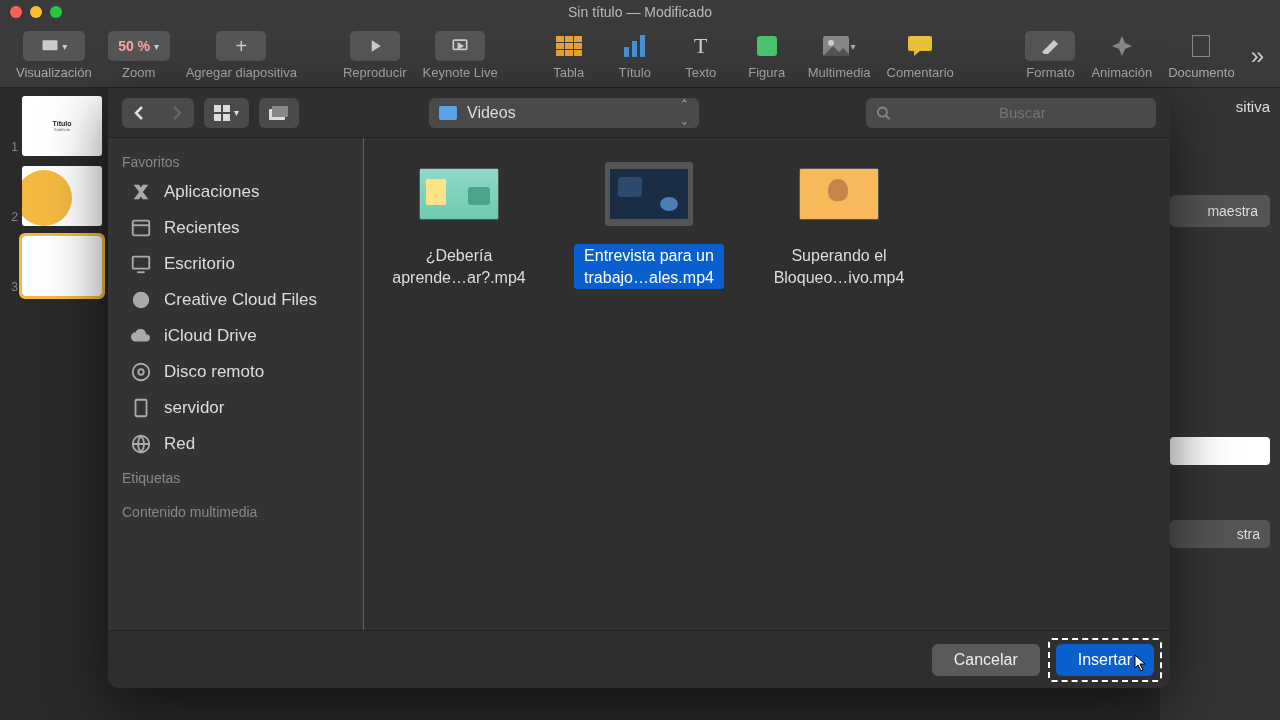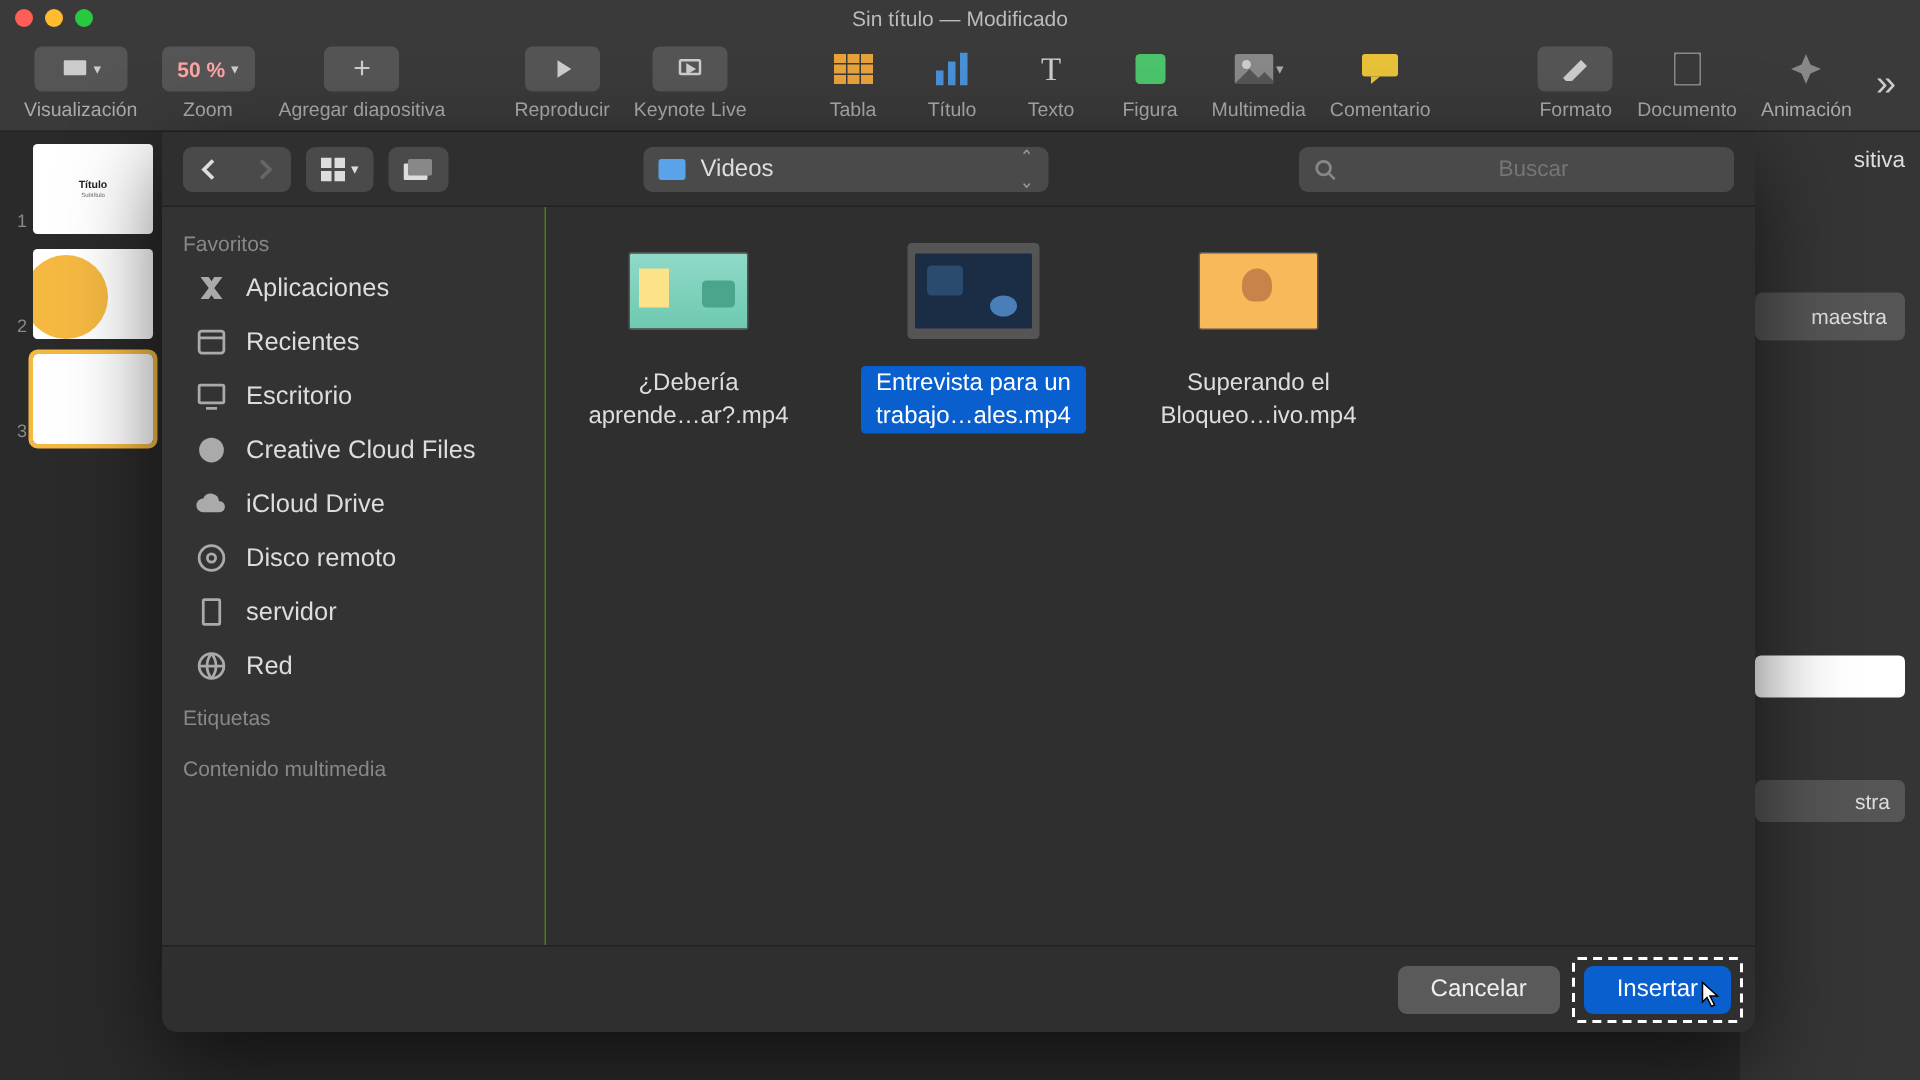--- a/index.html
+++ b/index.html
@@ -216,33 +216,33 @@
   <div class="toolbar-item">
     <div class="toolbar-icon-box">
         <svg width="20" height="16" viewBox="0 0 20 16">
           <path d="M2 14 L14 2 L18 6 L6 18 Z" fill="#ccc"></path>
         </svg>
       </div>
     <span>Formato</span>
   </div>
   <div class="toolbar-item">
     <div class="toolbar-icon-box plain">
+        <svg width="20" height="20" viewBox="0 0 20 20">
+          <path d="M10 0 L13 7 L20 10 L13 13 L10 20 L7 13 L0 10 L7 7 Z" fill="#888"></path>
+        </svg>
+      </div>
+    <span>Animación</span>
+  </div>
+  <div class="toolbar-item">
+    <div class="toolbar-icon-box plain">
         <svg width="18" height="22" viewBox="0 0 18 22">
           <rect x="0" y="0" width="18" height="22" rx="2" fill="none" stroke="#888" stroke-width="2"></rect>
         </svg>
       </div>
     <span>Documento</span>
-  </div>
-  <div class="toolbar-item">
-    <div class="toolbar-icon-box plain">
-        <svg width="20" height="20" viewBox="0 0 20 20">
-          <path d="M10 0 L13 7 L20 10 L13 13 L10 20 L7 13 L0 10 L7 7 Z" fill="#888"></path>
-        </svg>
-      </div>
-    <span>Animación</span>
   </div>
   <div class="toolbar-more">»</div>
 </div>
 
 <div class="main-area">
   <div class="slide-panel">
     <div class="slide-thumb-wrap">
       <div class="slide-num">1</div>
       <div class="slide-thumb">
           <div style="text-align:center;">

